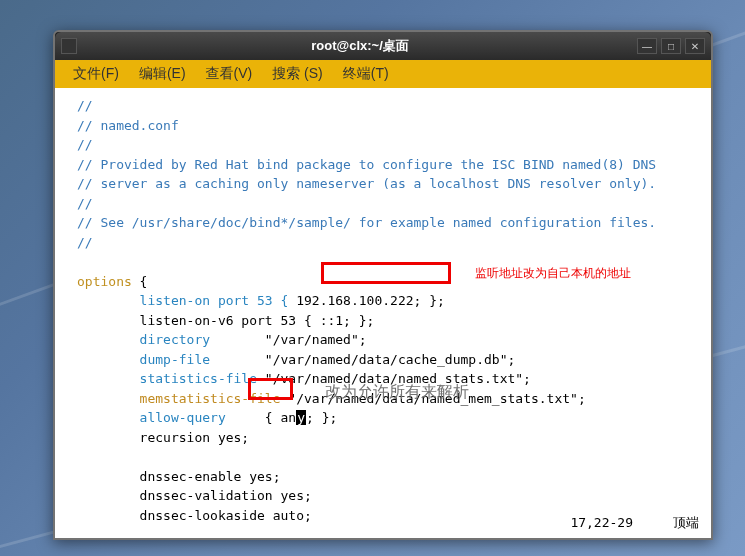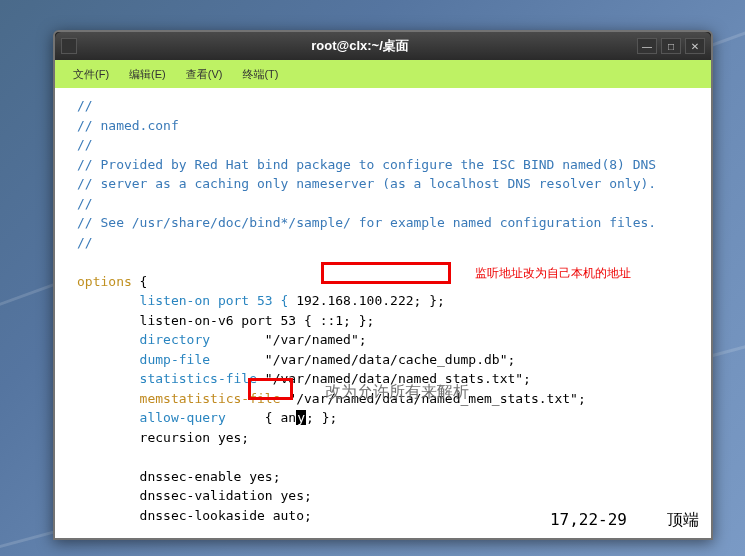--- a/index.html
+++ b/index.html
@@ -88,25 +88,25 @@
       border: 1px solid #555;
       color: #ccc;
       font-size: 10px;
       display: flex;
       align-items: center;
       justify-content: center;
       cursor: pointer;
     }
     .menubar {
       height: 28px;
-      background: #bef264;
+      background: #eab308;
       display: flex;
       align-items: center;
       padding: 0 8px;
-      font-size: 11px;
+      font-size: 14px;
       color: #333;
     }
     .menu-item {
       padding: 4px 10px;
       cursor: pointer;
     }
     .content {
       flex: 1;
       background: #fff;
       padding: 8px 22px;
@@ -160,21 +160,21 @@
       background: #000;
       color: #fff;
       padding: 0 1px;
     }
     .statusbar {
       position: absolute;
       bottom: 6px;
       right: 12px;
       left: 12px;
       font-family: "DejaVu Sans Mono", monospace;
-      font-size: 16px;
+      font-size: 13px;
       color: #000;
       display: flex;
       justify-content: flex-end;
       gap: 40px;
     }
   </style>
 </head>
 <body>
 
 <div class="wallpaper-lines"></div>
@@ -186,20 +186,21 @@
     <div class="titlebar-controls">
       <div class="titlebar-btn">—</div>
       <div class="titlebar-btn">□</div>
       <div class="titlebar-btn">✕</div>
     </div>
   </div>
   <div class="menubar">
     <div class="menu-item">文件(F)</div>
     <div class="menu-item">编辑(E)</div>
     <div class="menu-item">查看(V)</div>
+    <div class="menu-item">搜索 (S)</div>
     <div class="menu-item">终端(T)</div>
   </div>
   <div class="content"><span class="comment">//</span>
 <span class="comment">// named.conf</span>
 <span class="comment">//</span>
 <span class="comment">// Provided by Red Hat bind package to configure the ISC BIND named(8) DNS</span>
 <span class="comment">// server as a caching only nameserver (as a localhost DNS resolver only).</span>
 <span class="comment">//</span>
 <span class="comment">// See /usr/share/doc/bind*/sample/ for example named configuration files.</span>
 <span class="comment">//</span>

